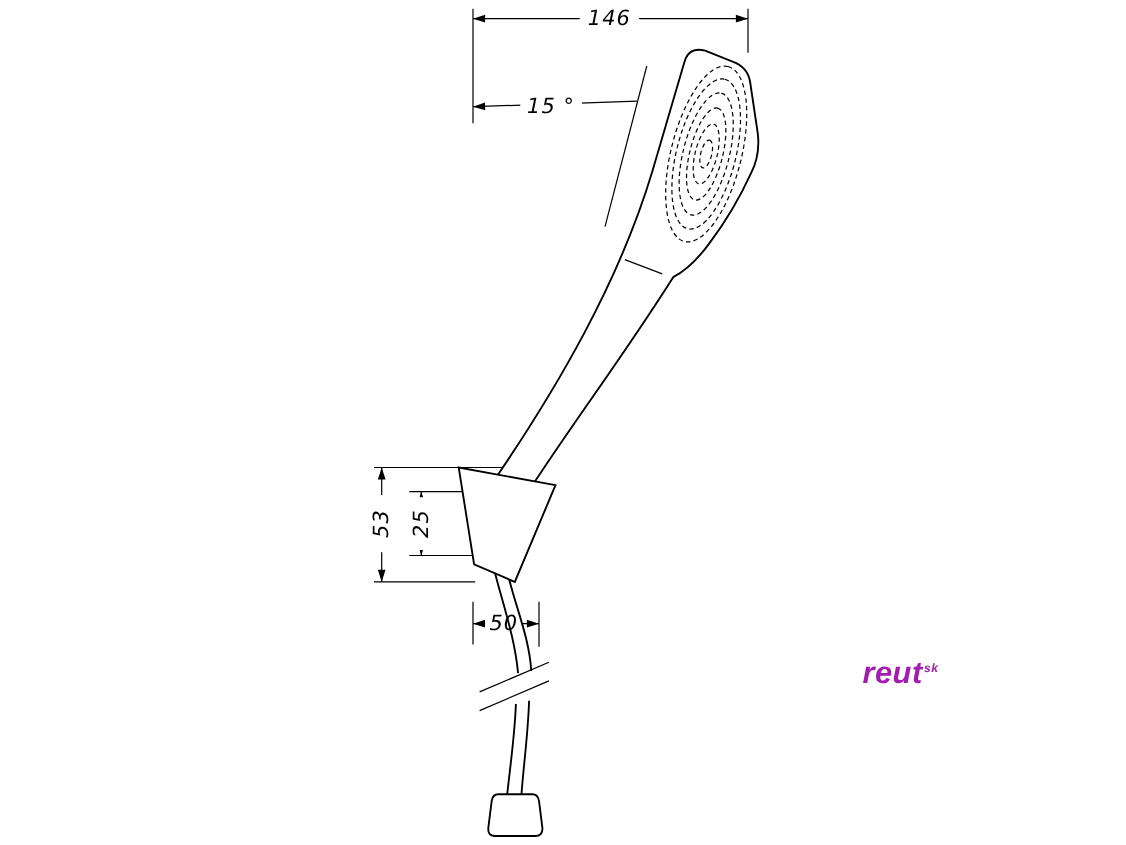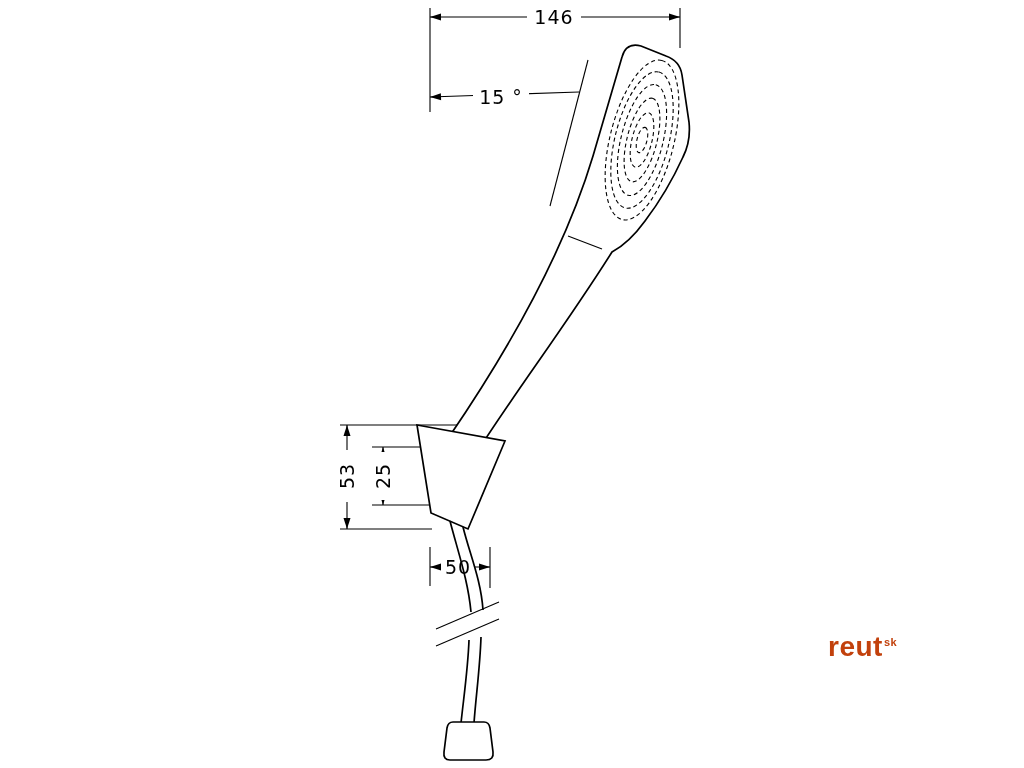--- a/index.html
+++ b/index.html
@@ -1,24 +1,24 @@
 <!DOCTYPE html>
 <html><head>
 <meta charset="utf-8">
 <style>
   html,body{margin:0;padding:0;background:#fff;}
-  .canvas{position:relative;width:936px;height:768px;background:#ffffff;overflow:hidden;}
+  .canvas{position:relative;width:936px;height:768px;background:#ffffff;overflow:hidden;font-style:italic;}
   svg{position:absolute;left:0;top:0;}
   .thin{stroke:#000;stroke-width:1.1;fill:none;}
   .outline{stroke:#000;stroke-width:1.7;fill:#ffffff;}
   .hose{stroke:#000;stroke-width:1.7;fill:none;}
   .nozzle-ring{stroke:#000;stroke-width:1.1;fill:none;stroke-dasharray:4 3;}
   .label-bg{fill:#ffffff;}
   .dim-text{font-family:"DejaVu Sans",sans-serif;font-size:19px;fill:#000;text-anchor:middle;dominant-baseline:central;letter-spacing:1px;}
-  .watermark{position:absolute;left:828px;top:596px;font-family:"Liberation Sans",sans-serif;font-weight:bold;font-size:28px;color:#c2410c;letter-spacing:.5px;margin-top:35px;}
+  .watermark{position:absolute;left:784px;top:596px;font-family:"Liberation Sans",sans-serif;font-weight:bold;font-size:28px;color:#a21caf;letter-spacing:.5px;}
   .watermark sup{font-size:11px;vertical-align:super;margin-left:1px;}
 </style>
 </head>
 <body>
 
 <div class="canvas">
   <svg width="1024" height="768" viewBox="0 0 1024 768">
     <defs>
       <marker id="arr" viewBox="0 0 12 8" refX="11.5" refY="4" markerWidth="12" markerHeight="8" markerUnits="userSpaceOnUse" orient="auto-start-reverse">
         <path d="M0.5,0.5 L11.5,4 L0.5,7.5 Z" fill="#000"></path>

